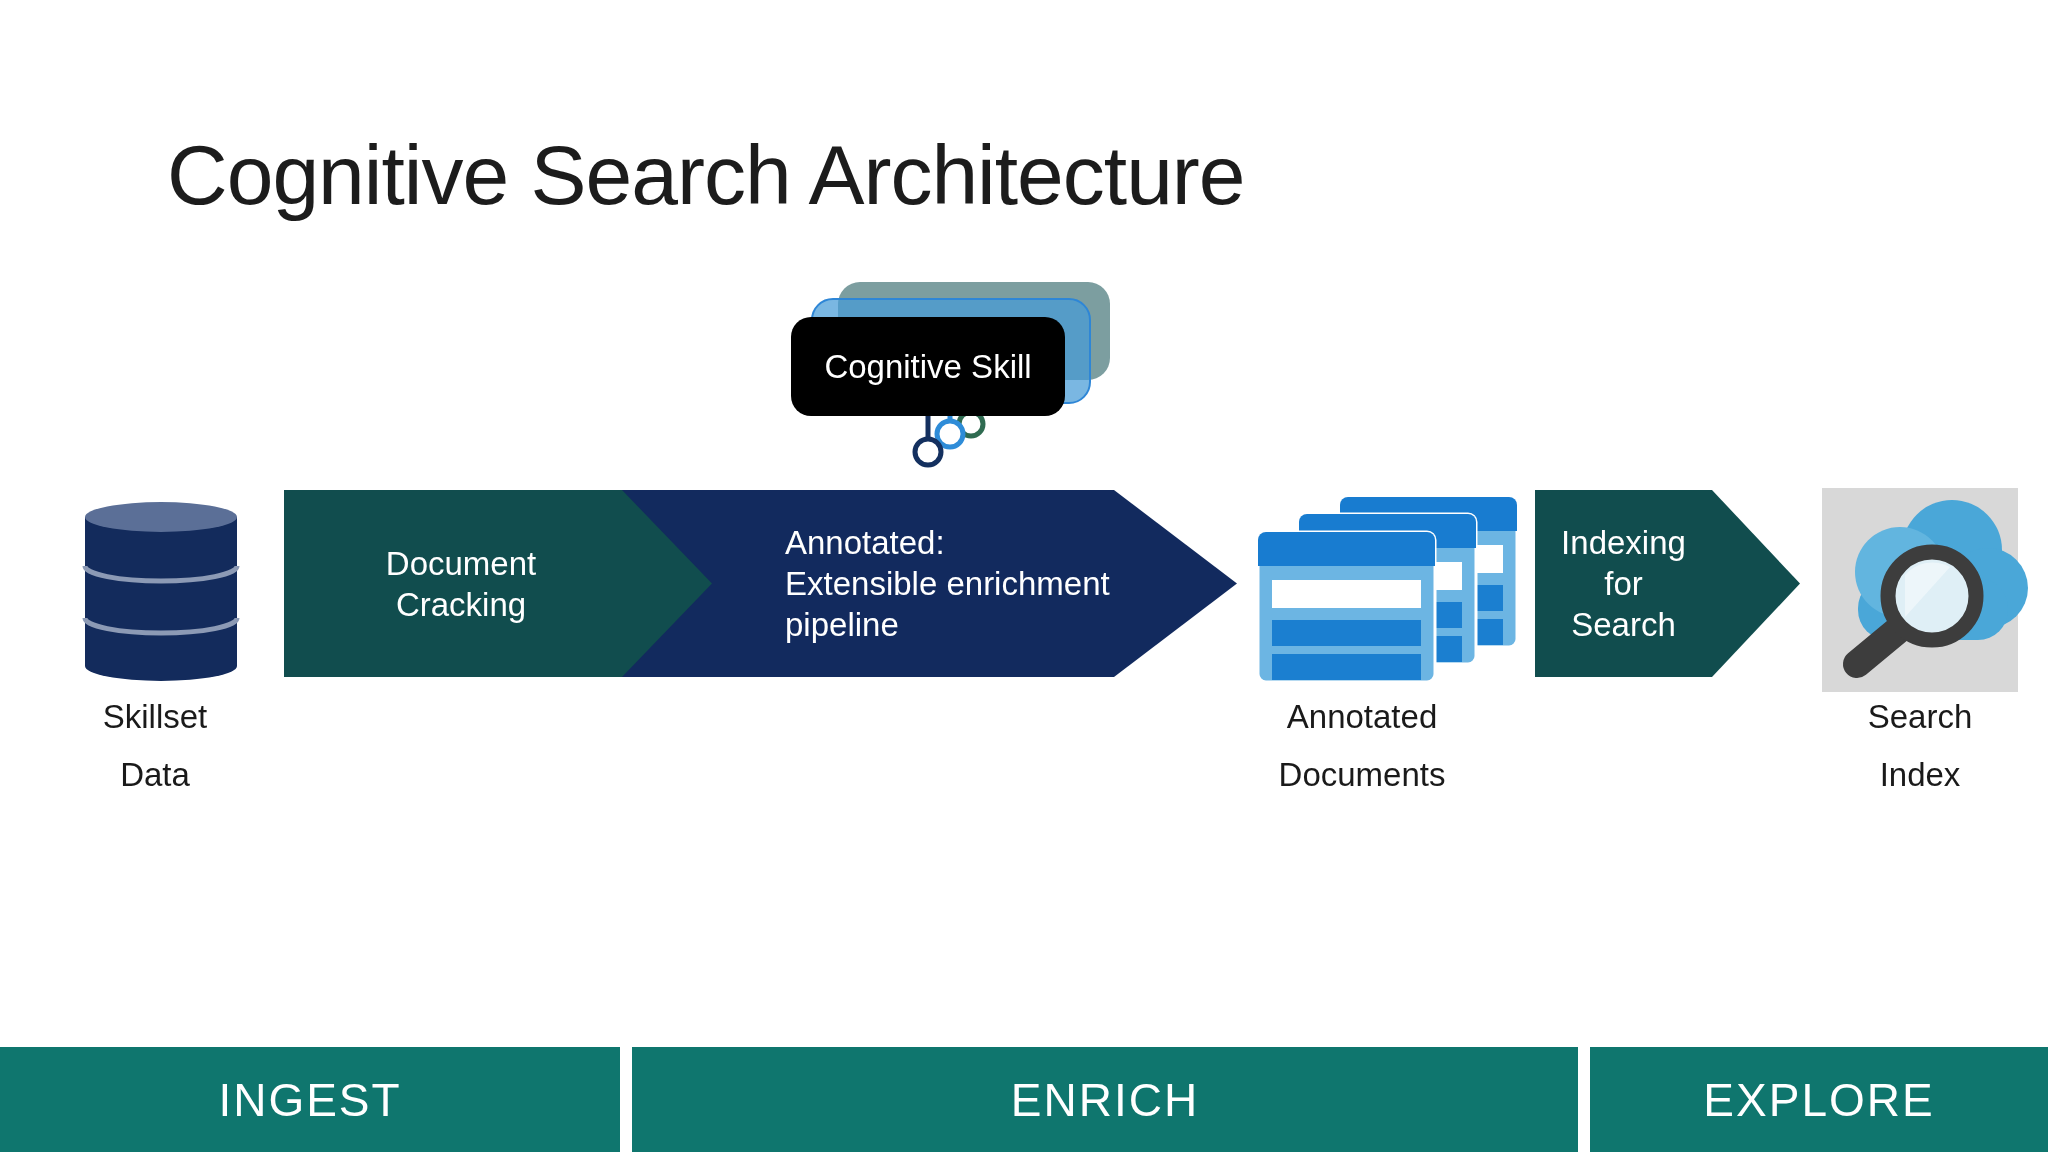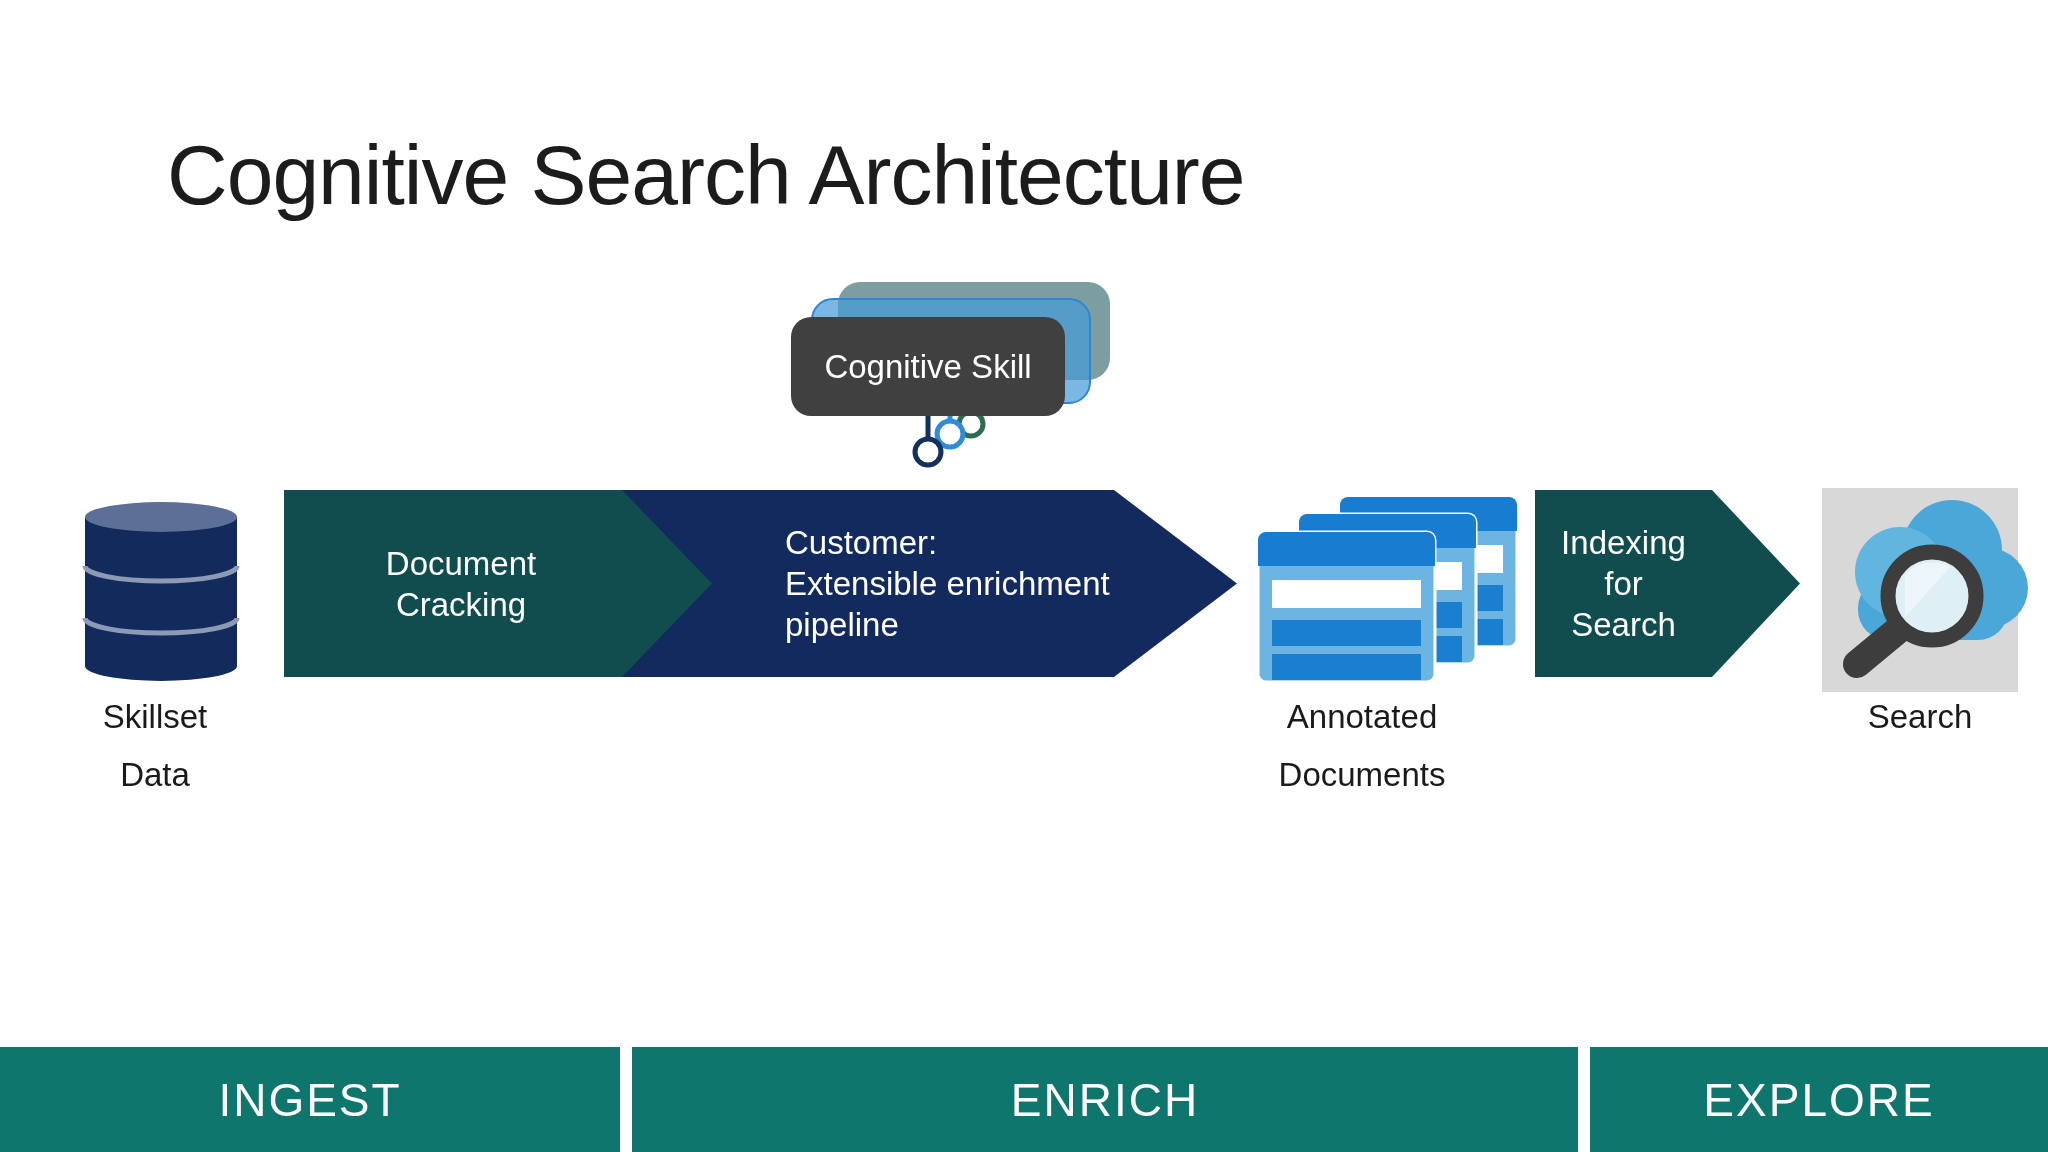--- a/index.html
+++ b/index.html
@@ -22,21 +22,21 @@
     letter-spacing: -1px;
     color: #1c1c1c;
     white-space: nowrap;
   }
   
   .cs-card { position: absolute; border-radius: 22px; }
   .cs-back  { left: 838px; top: 282px; width: 272px; height: 98px;  background: #7C9EA0; }
   .cs-mid   { left: 811px; top: 298px; width: 276px; height: 102px; background: rgba(70,155,215,0.72); border: 2px solid #2E86D6; }
   .cs-front {
     left: 791px; top: 317px; width: 274px; height: 99px;
-    background: #404040; border-radius: 20px;
+    background: #000000; border-radius: 20px;
     display: flex; align-items: center; justify-content: center;
     color: #ffffff; font-size: 33px;
   }
   .cs-rings { position: absolute; left: 880px; top: 404px; }
 
   
   .diagram { position: absolute; left: 0; top: 0; }
 
   
   .arrow-text {
@@ -147,41 +147,42 @@
   <div class="cs-card cs-front">
     <span>Cognitive Skill</span>
   </div>
 
   <div class="arrow-text centered" style="left:300px; width:322px;">
     <span>Document</span>
     <span>Cracking</span>
   </div>
 
   <div class="arrow-text lefted" style="left:785px; width:360px;">
-    <span>Customer:</span>
+    <span>Annotated:</span>
     <span>Extensible enrichment</span>
     <span>pipeline</span>
   </div>
 
   <div class="arrow-text centered" style="left:1535px; width:177px;">
     <span>Indexing</span>
     <span>for</span>
     <span>Search</span>
   </div>
 
   <div class="node-label lbl-customer">
     <span>Skillset</span>
     <span>Data</span>
   </div>
   <div class="node-label lbl-annotated">
     <span>Annotated</span>
     <span>Documents</span>
   </div>
   <div class="node-label lbl-search">
     <span>Search</span>
+    <span>Index</span>
   </div>
 
   <div class="stage-bar stage-ingest">
     <span>INGEST</span>
   </div>
   <div class="stage-bar stage-explore">
     <span>EXPLORE</span>
   </div>
   <div class="stage-bar stage-enrich">
     <span>ENRICH</span>

